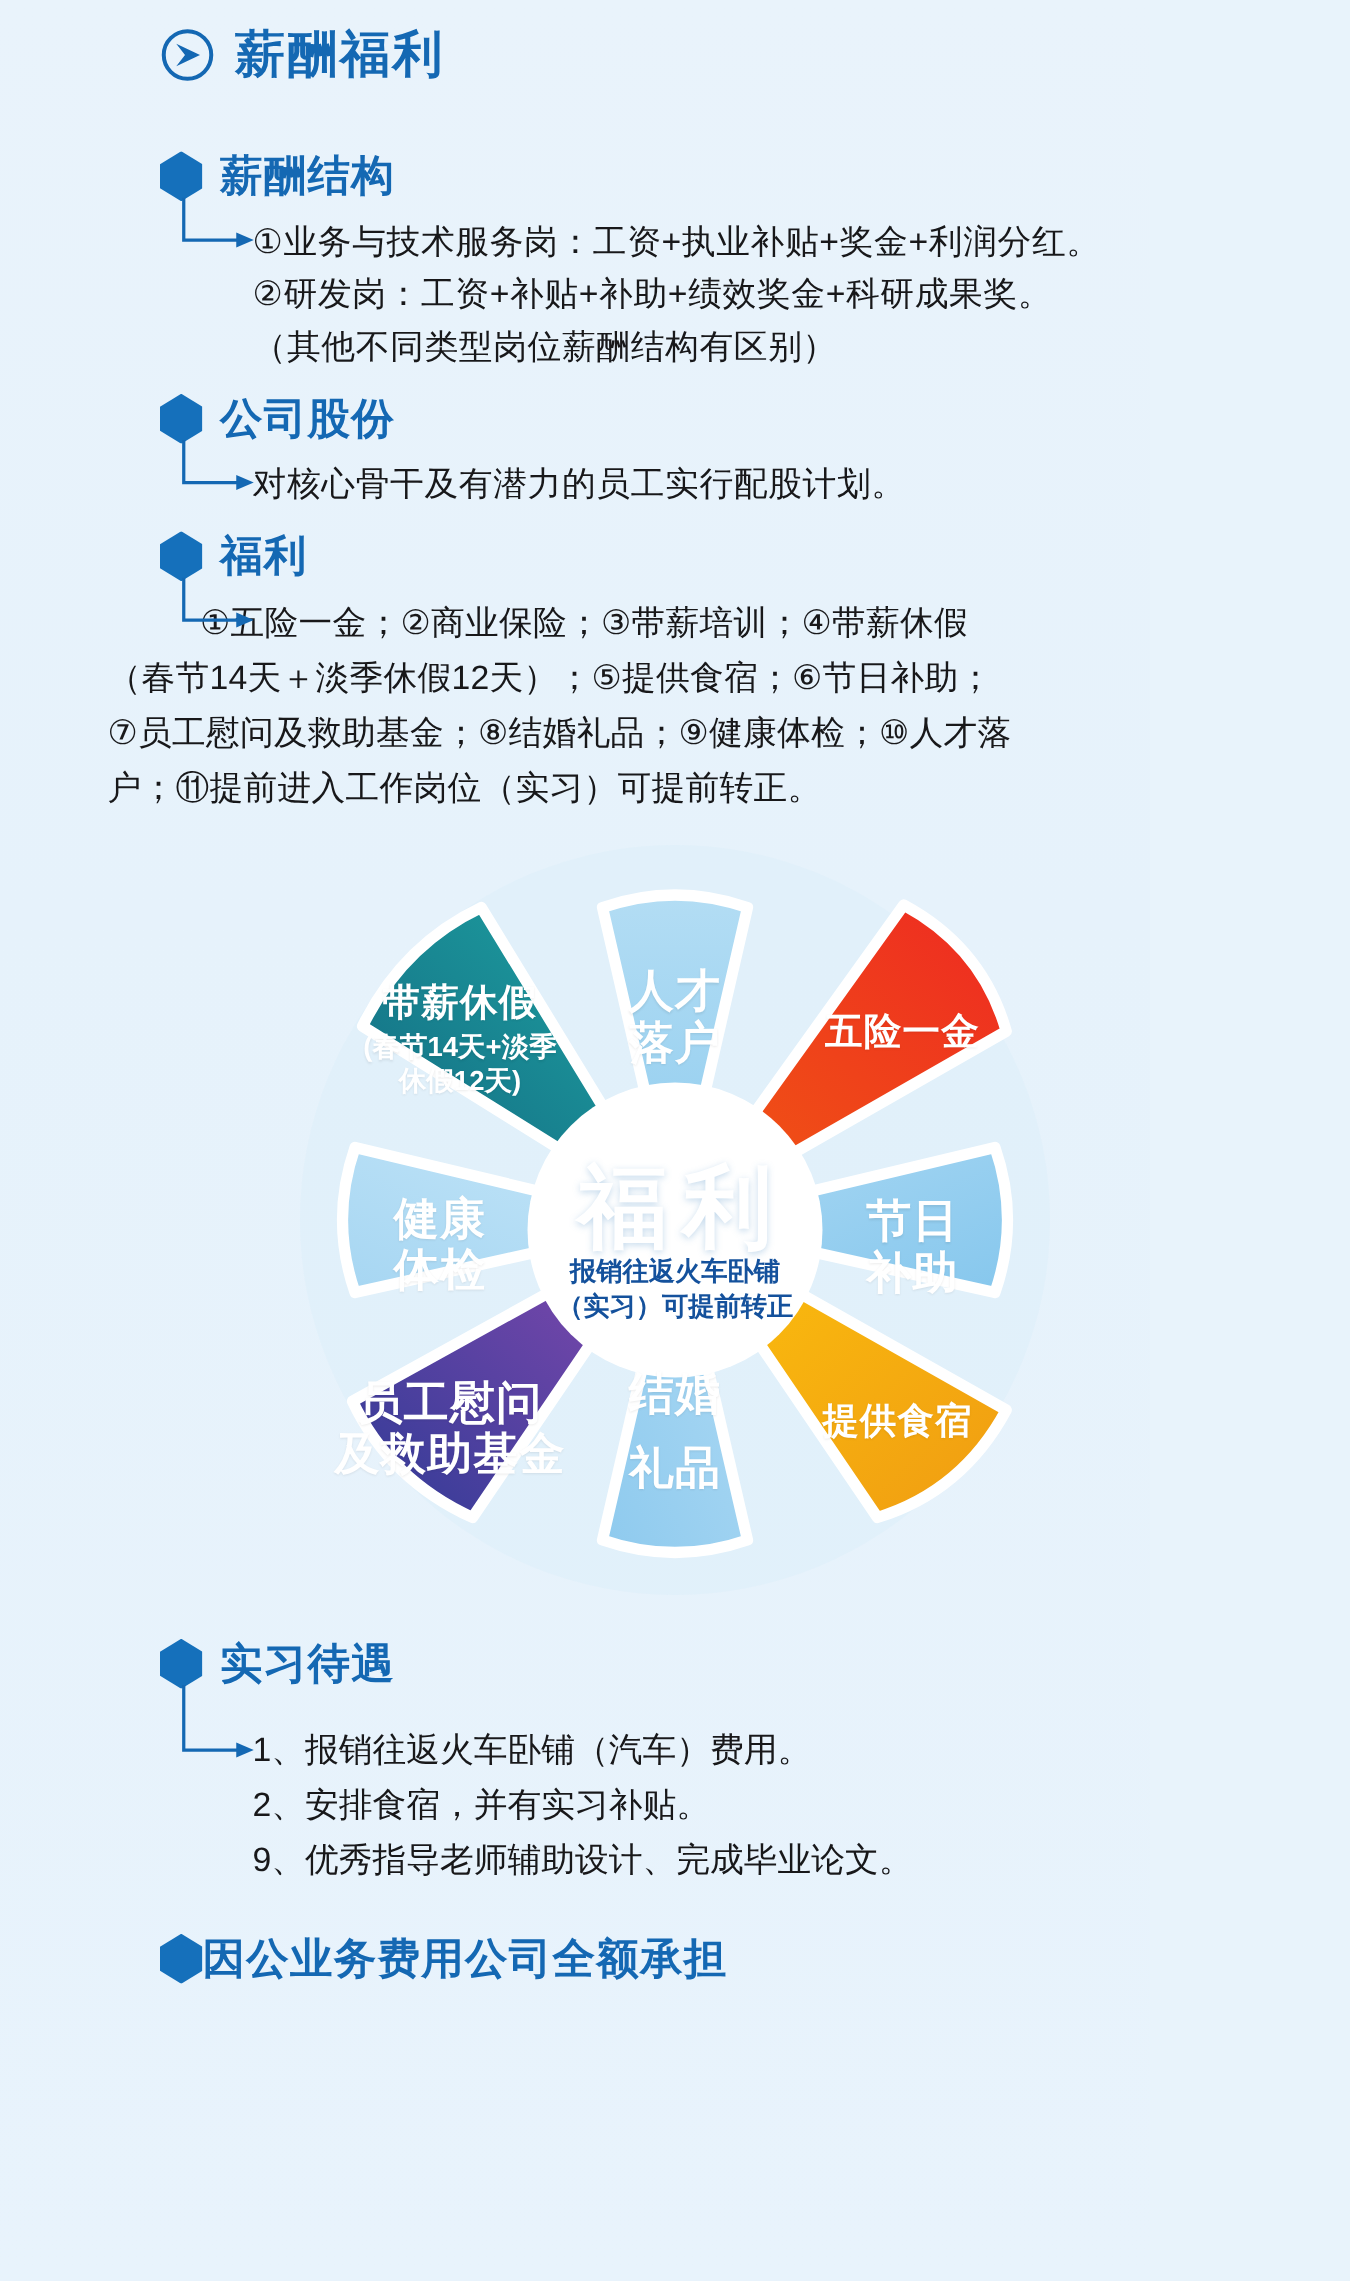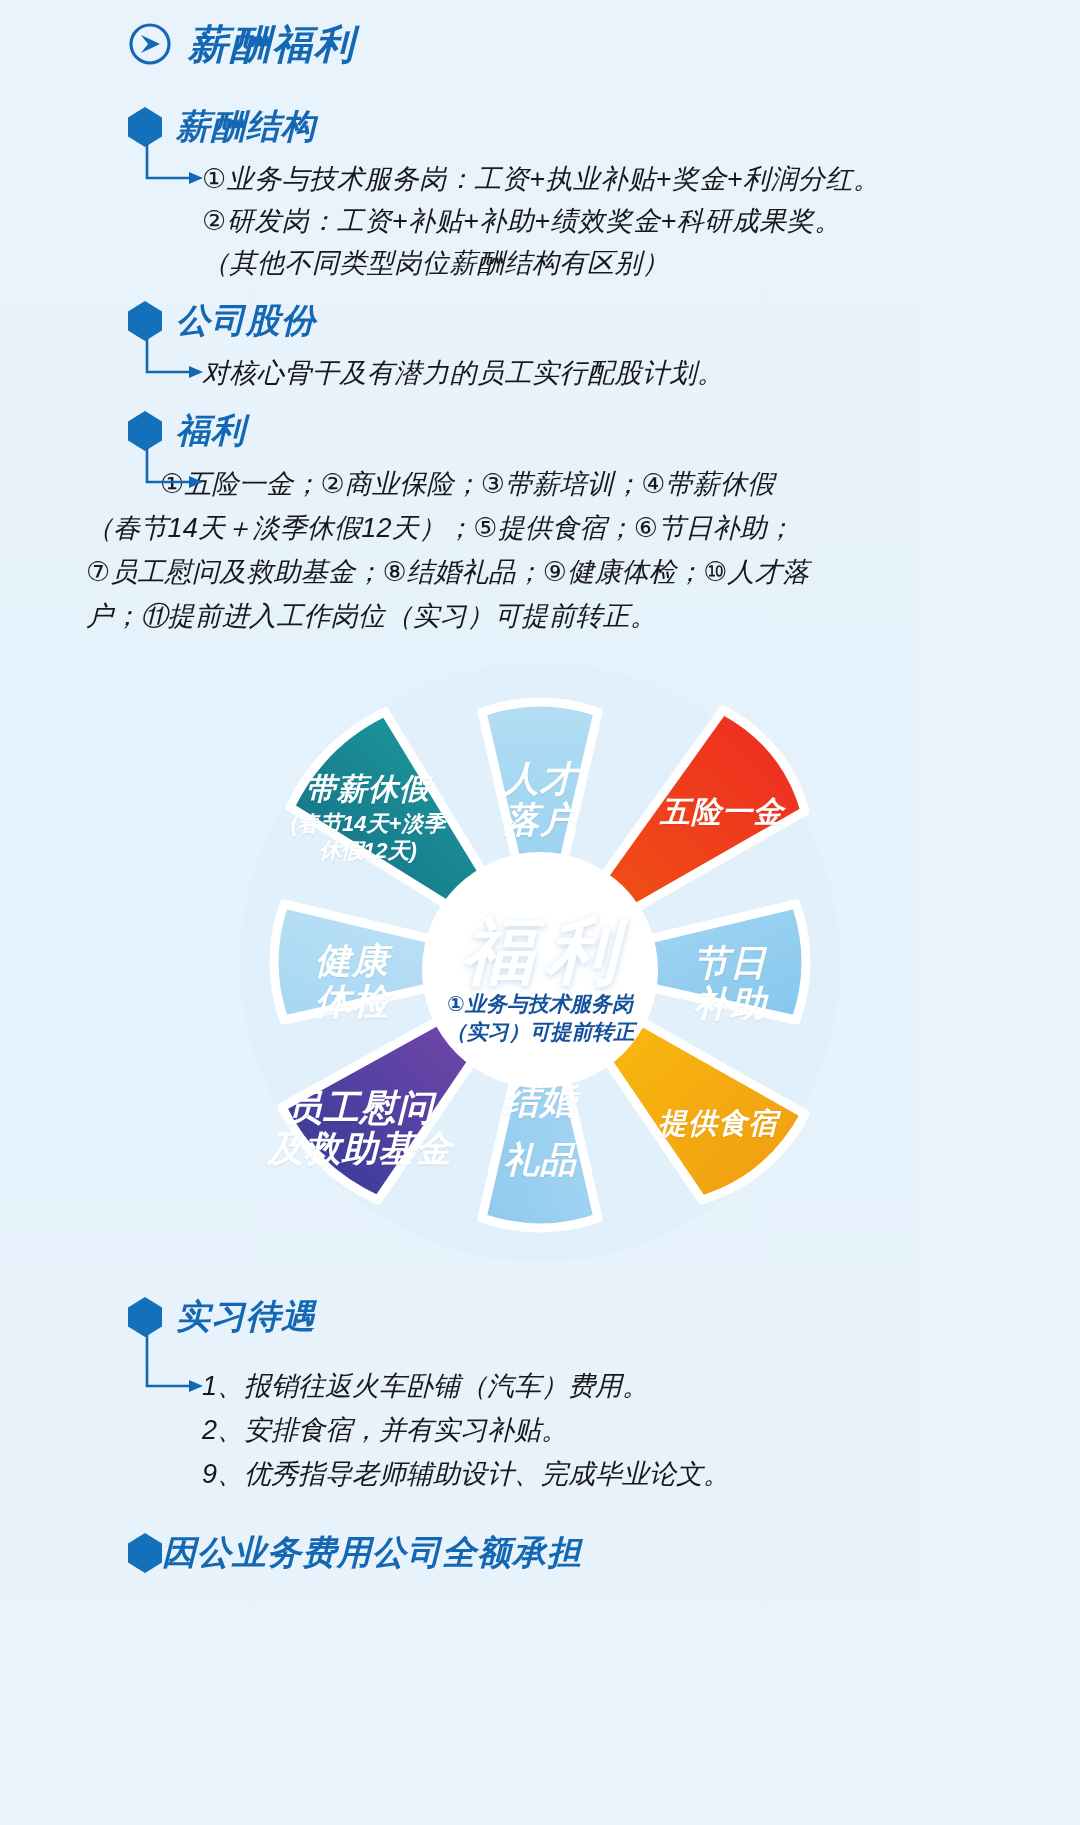--- a/index.html
+++ b/index.html
@@ -11,21 +11,20 @@
     font-family: "Liberation Sans", "DejaVu Sans", sans-serif;
     overflow: hidden;
     position: relative;
   }
 
   .page {
     width: 920px;
     height: 1825px;
     position: relative;
     background: linear-gradient(180deg, #e9f3fb 0%, #e6f2fb 40%, #e8f3fc 100%);
-    font-style: italic;
   }
 
   
   .main-title-row {
     display: flex;
     align-items: center;
     gap: 16px;
     padding: 22px 0 0 128px;
   }
   .circle-arrow-icon {
@@ -169,21 +168,21 @@
 <div class="page">
 
   <div class="main-title-row">
     <svg class="circle-arrow-icon" viewBox="0 0 44 44">
       <circle cx="22" cy="22" r="19" fill="none" stroke="#1468b3" stroke-width="3.2"></circle>
       <path d="M13 13 L32 22 L13 31 L20 22 Z" fill="#1468b3"></path>
     </svg>
     <div class="main-title">薪酬福利</div>
   </div>
 
-  <div class="section" style="margin-top:38px;">
+  <div class="section" style="margin-top:52px;">
     <div class="sec-head">
       <div class="hex"></div>
       <div class="sec-title">薪酬结构</div>
     </div>
     <svg class="connector" style="top:40px;" viewBox="0 0 66 46">
       <path d="M4 0 L4 34 L48 34" fill="none" stroke="#1468b3" stroke-width="2.6"></path>
       <path d="M46 28 L60 34 L46 40 Z" fill="#1468b3"></path>
     </svg>
     <div class="body-text" style="margin-top:8px;">①业务与技术服务岗：工资+执业补贴+奖金+利润分红。</div>
     <div class="body-text">②研发岗：工资+补贴+补助+绩效奖金+科研成果奖。</div>
@@ -309,21 +308,21 @@
     </div>
 
     <div class="petal-label" style="left:50%; top:120px; transform:translateX(-50%); margin-left:-172px; width:220px;">
       <div class="pl-main" style="font-size:30px;">带薪休假</div>
       <div class="pl-sub">(春节14天+淡季</div>
       <div class="pl-sub" style="margin-top:0;">休假12天)</div>
     </div>
 
     <div class="center-title">福利</div>
     <div class="center-sub">
-      <div>①业务与技术服务岗</div>
+      <div>报销往返火车卧铺</div>
       <div>（实习）可提前转正</div>
     </div>
   </div>
 
   <div class="section" style="margin-top:22px;">
     <div class="sec-head">
       <div class="hex"></div>
       <div class="sec-title">实习待遇</div>
     </div>
     <svg class="connector" style="top:40px; height:64px;" viewBox="0 0 66 64">

